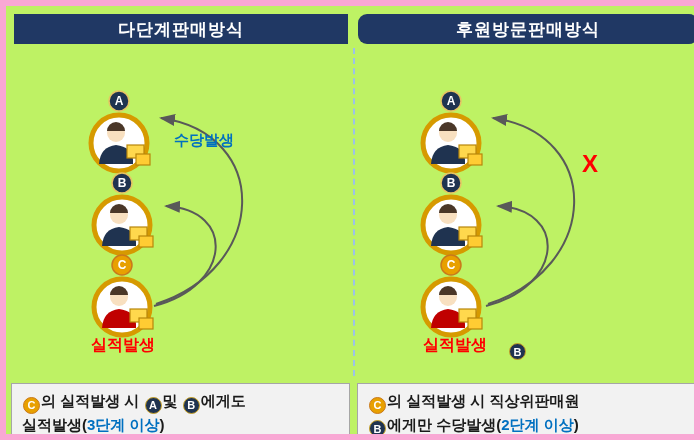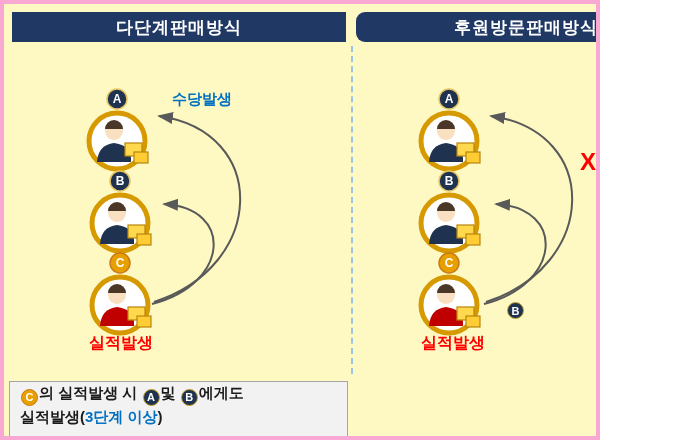--- a/index.html
+++ b/index.html
@@ -1,19 +1,19 @@
 <!DOCTYPE html>
 <html><head>
 <meta charset="utf-8">
 <style>
   * { margin: 0; padding: 0; box-sizing: border-box; }
   body { font-family: "Liberation Sans", "DejaVu Sans", sans-serif; background: #fff; }
   .stage {
-    position: relative; width: 600px; height: 440px;
-    background: #fef9c3; border: 4px solid #f9a8d4; overflow: hidden;
+    position: relative; width: 700px; height: 440px;
+    background: #bef264; border: 6px solid #f9a8d4; overflow: hidden;
   }
   .header-bar {
     position: absolute; top: 8px; height: 30px;
     background: #203864; color: #ffffff;
     font-size: 17px; font-weight: bold; letter-spacing: 1px;
     display: flex; align-items: center; justify-content: center;
   }
   .header-left  { left: 8px;  width: 334px; }
   .header-right { left: 352px; width: 340px; border-radius: 9px; }
   .divider {
@@ -30,30 +30,30 @@
   .box1 { fill: #ffd84d; stroke: #b8860b; stroke-width: 1.2; }
   .box2 { fill: #ffcc33; stroke: #b8860b; stroke-width: 1.2; }
   .badge-navy   { fill: #1f3350; stroke: #e6c463; stroke-width: 1.5; }
   .badge-orange { fill: #e8a000; stroke: #c9791b; stroke-width: 1.5; }
   .badge-text {
     fill: #ffffff; font-size: 12px; font-weight: bold; text-anchor: middle;
     font-family: "Liberation Sans", "DejaVu Sans", sans-serif;
   }
   .arrow-layer { position: absolute; left: 0; top: 0; pointer-events: none; }
   .arrow-path { fill: none; stroke: #595959; stroke-width: 2; }
-  .label-blue { position: absolute; color: #0070c0; font-size: 15px; font-weight: bold; white-space: nowrap; }
+  .label-blue { position: absolute; color: #0070c0; font-size: 15px; font-weight: bold; white-space: nowrap; margin-top: 39px; }
   .label-red  { position: absolute; color: #ff0000; font-size: 16px; font-weight: bold; text-align: center; width: 90px; margin-top: 11px; }
   .x-mark {
     position: absolute; left: 576px; top: 144px;
     color: #ff0000; font-size: 24px; font-weight: bold;
   }
   .caption-box {
     position: absolute; top: 377px; height: 57px;
     background: #f2f2f2; border: 1px solid #a6a6a6;
-    padding: 0 10px; font-size: 15px; font-weight: bold;
+    padding: 6px 10px; font-size: 15px; font-weight: bold;
     color: #1a1a1a; line-height: 22px;
   }
   .caption-left  { left: 5px;   width: 339px; }
   .caption-right { left: 351px; width: 344px; }
   .mini-badge {
     display: inline-flex; width: 17px; height: 17px; border-radius: 50%;
     align-items: center; justify-content: center;
     color: #ffffff; font-size: 11px; font-weight: bold;
     vertical-align: -3px; margin: 0 1px;
   }
@@ -174,14 +174,18 @@
     <span class="mini-badge mini-navy">B</span>
   </div>
 
   <div class="caption-box caption-left">
     <span class="mini-badge mini-orange">C</span><span>의 실적발생 시</span>
     <span class="mini-badge mini-navy">A</span><span>및</span>
     <span class="mini-badge mini-navy">B</span><span>에게도</span><br>
     <span>실적발생(</span><span class="hl-blue">3단계 이상</span><span>)</span>
   </div>
 
+  <div class="caption-box caption-right">
+    <span class="mini-badge mini-orange">C</span><span>의 실적발생 시 직상위판매원</span><br>
+    <span class="mini-badge mini-navy">B</span><span>에게만 수당발생(</span><span class="hl-blue">2단계 이상</span><span>)</span>
+  </div>
 
 </div>
 
 </body></html>

